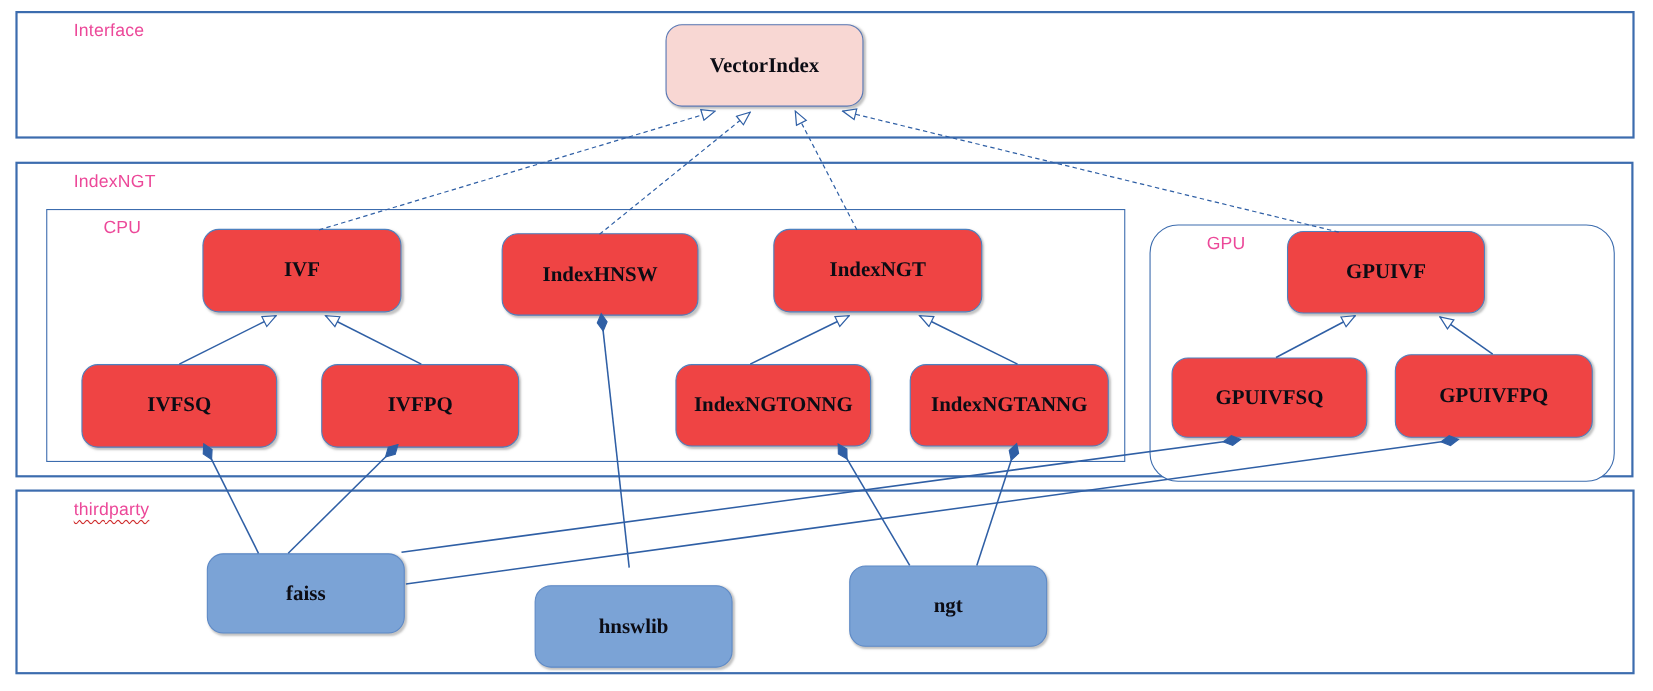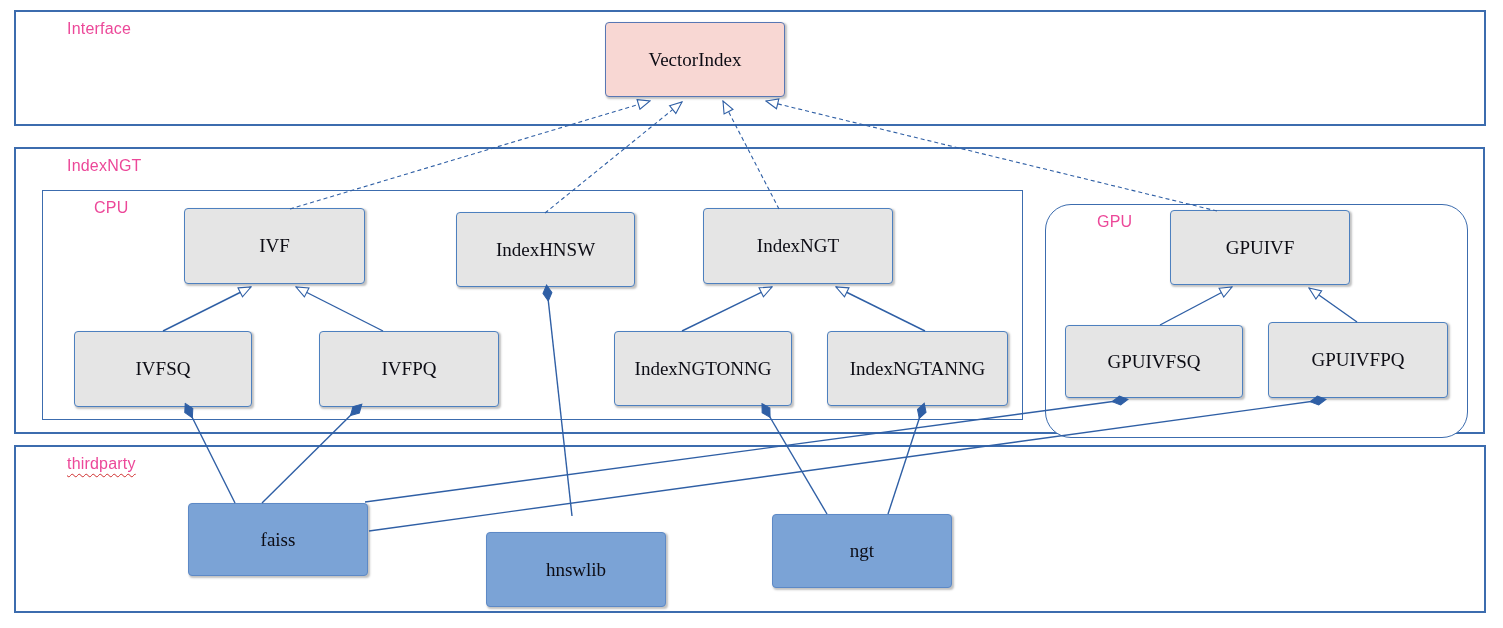--- a/index.html
+++ b/index.html
@@ -12,34 +12,34 @@
   .clabel{position:absolute;left:11px;top:8px;font-size:16px;color:#ec4899;letter-spacing:.2px;margin-left:40px;}
   .misspelled{text-decoration:underline;text-decoration-style:wavy;
               text-decoration-color:#cf2e2e;text-decoration-thickness:1px;text-underline-offset:4px;}
   #c-interface {left:14px; top:10px;  width:1472px; height:116px;}
   #c-implement {left:14px; top:147px; width:1471px; height:287px;}
   #c-cpu       {left:42px; top:190px; width:981px;  height:230px; border-width:1.5px;}
   #c-gpu       {left:1045px;top:204px;width:423px;  height:234px; border-width:1.5px;border-radius:26px;}
   #c-thirdparty{left:14px; top:445px; width:1472px; height:168px;padding-left:33px;}
 
   
-  .node{position:absolute;box-sizing:border-box;border-radius:4px;
+  .node{position:absolute;box-sizing:border-box;border-radius:15px;
         display:flex;align-items:center;justify-content:center;
         font-family:"Liberation Serif", serif;font-size:19px;color:#0c0c14;
-        z-index:5;box-shadow:1.5px 1.5px 2px rgba(120,120,120,.45);}
-  .green{background:#e5e5e5;border:1.5px solid #4d80bf;}
+        z-index:5;box-shadow:1.5px 1.5px 2px rgba(120,120,120,.45);font-weight:bold;}
+  .green{background:#ef4444;border:1.5px solid #4d80bf;}
   .pink {background:#f8d7d3;border:1.5px solid #5877b4;}
   .blue {background:#7ba3d6;border:1.5px solid #5d89c6;}
 
   #n-vectorindex  {left:605px; top:22px;  width:180px; height:75px;}
   #n-ivf          {left:184px; top:208px; width:181px; height:76px;}
   #n-indexhnsw    {left:456px; top:212px; width:179px; height:75px;align-items:center;}
   #n-indexngt     {left:703px; top:208px; width:190px; height:76px;}
   #n-ivfsq        {left:74px;  top:331px; width:178px; height:76px;}
-  #n-ivfpq        {left:292px; top:331px; width:180px; height:76px;margin-left:27px;}
+  #n-ivfpq        {left:292px; top:331px; width:180px; height:76px;}
   #n-indexngtonng {left:614px; top:331px; width:178px; height:75px;}
   #n-indexngtanng {left:827px; top:331px; width:181px; height:75px;}
   #n-gpuivf       {left:1170px;top:210px; width:180px; height:75px;}
   #n-gpuivfsq     {left:1065px;top:325px; width:178px; height:73px;}
   #n-gpuivfpq     {left:1268px;top:322px; width:180px; height:76px;}
   #n-faiss        {left:188px; top:503px; width:180px; height:73px;}
   #n-hnswlib      {left:486px; top:516px; width:180px; height:75px;margin-top:16px;}
   #n-ngt          {left:772px; top:514px; width:180px; height:74px;}
 
   

